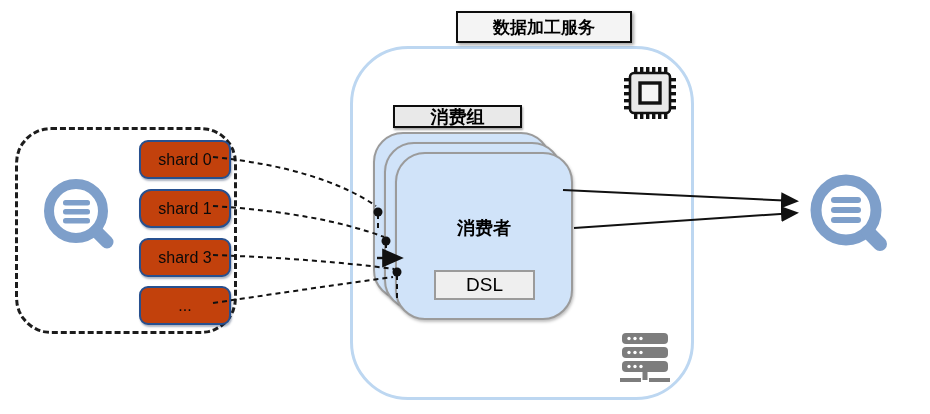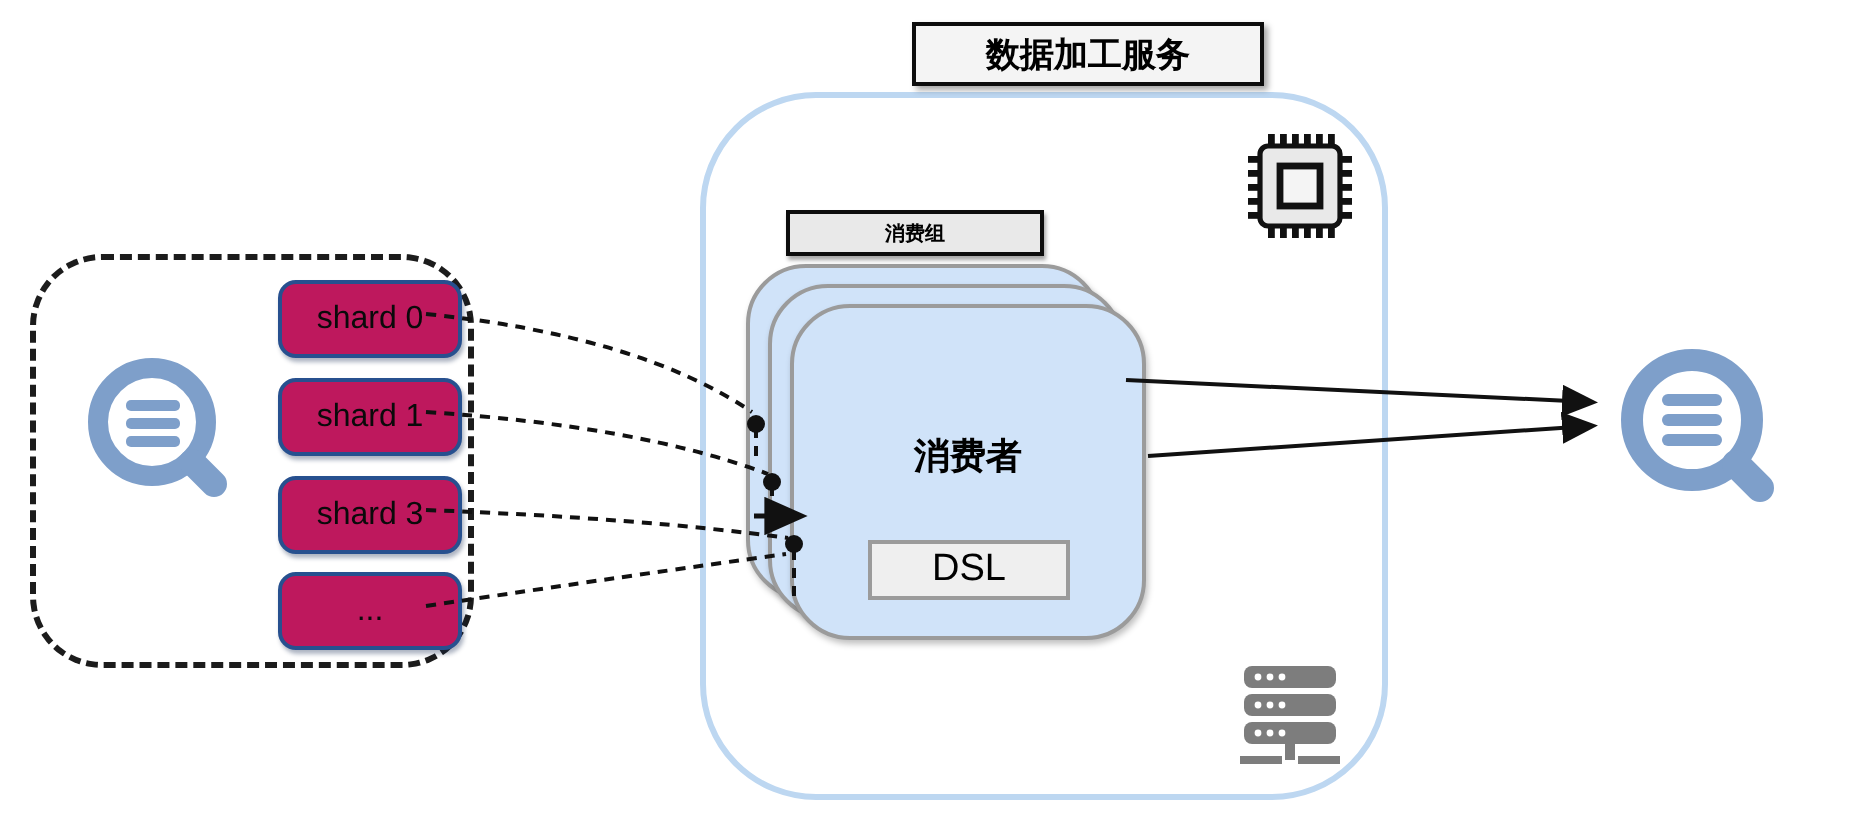--- a/index.html
+++ b/index.html
@@ -7,21 +7,21 @@
     position:relative;width:930px;height:414px;background:#ffffff;
     font-family:"Liberation Sans","DejaVu Sans",sans-serif;overflow:hidden;
   }
   
   .source-box{
     position:absolute;left:15px;top:127px;width:216px;height:201px;
     border:3px dashed #1c1c1c;border-radius:36px;background:transparent;
   }
   .shard{
     position:absolute;left:121px;width:92px;height:39px;
-    background:#be185d;border:2px solid #27508f;border-radius:9px;
+    background:#c2410c;border:2px solid #27508f;border-radius:9px;
     box-shadow:1px 2px 2px rgba(20,40,80,0.35);
     display:flex;align-items:center;justify-content:center;
     font-size:16px;color:#0a0a0a;box-sizing:border-box;
   }
   
   .service-box{
     position:absolute;left:350px;top:46px;width:344px;height:354px;
     border:3px solid #bdd7f1;border-radius:58px;background:transparent;
     box-sizing:border-box;
   }
@@ -30,21 +30,21 @@
     background:#f4f4f4;border:2px solid #0d0d0d;
     display:flex;align-items:center;justify-content:center;
     font-size:17px;font-weight:bold;color:#000;box-sizing:border-box;
     box-shadow:2px 2px 3px rgba(0,0,0,0.35);
     margin-left:24px;
   }
   .group-label{
     position:absolute;left:393px;top:105px;width:129px;height:23px;
     background:#e9e9e9;border:2px solid #0d0d0d;
     display:flex;align-items:center;justify-content:center;
-    font-size:10px;font-weight:bold;color:#000;box-sizing:border-box;
+    font-size:18px;font-weight:bold;color:#000;box-sizing:border-box;
     box-shadow:1px 2px 2px rgba(0,0,0,0.35);z-index:4;
   }
   .consumer-card{
     position:absolute;width:178px;height:168px;
     background:#d0e3f9;border:2px solid #9b9b9b;border-radius:30px;
     box-sizing:border-box;box-shadow:1px 2px 3px rgba(0,0,0,0.25);
   }
   .card-back{left:373px;top:132px;z-index:1;}
   .card-mid{left:384px;top:142px;z-index:2;}
   .card-front{left:395px;top:152px;z-index:3;}
@@ -69,21 +69,21 @@
   <div class="source-box">
 
     <svg class="icon-abs" style="left:12px;top:36px;" width="92" height="92" viewBox="0 0 92 92">
       <circle cx="46" cy="45" r="27" fill="none" stroke="#7e9fca" stroke-width="10"></circle>
       <line x1="66" y1="65" x2="77" y2="76" stroke="#7e9fca" stroke-width="13" stroke-linecap="round"></line>
       <rect x="33" y="34" width="27" height="5.5" rx="2.5" fill="#7e9fca"></rect>
       <rect x="33" y="43" width="27" height="5.5" rx="2.5" fill="#7e9fca"></rect>
       <rect x="33" y="52" width="27" height="5.5" rx="2.5" fill="#7e9fca"></rect>
     </svg>
     <div class="shard" style="top:10px;">shard 0</div>
-    <div class="shard" style="top:59px;">shard 1</div>
+    <div class="shard" style="top:59px;border-radius:12px;">shard 1</div>
     <div class="shard" style="top:108px;">shard 3</div>
     <div class="shard" style="top:156px;">...</div>
   </div>
 
   <div class="service-box"></div>
 
   <div class="title-box">数据加工服务</div>
 
   <div class="group-label">消费组</div>
 

